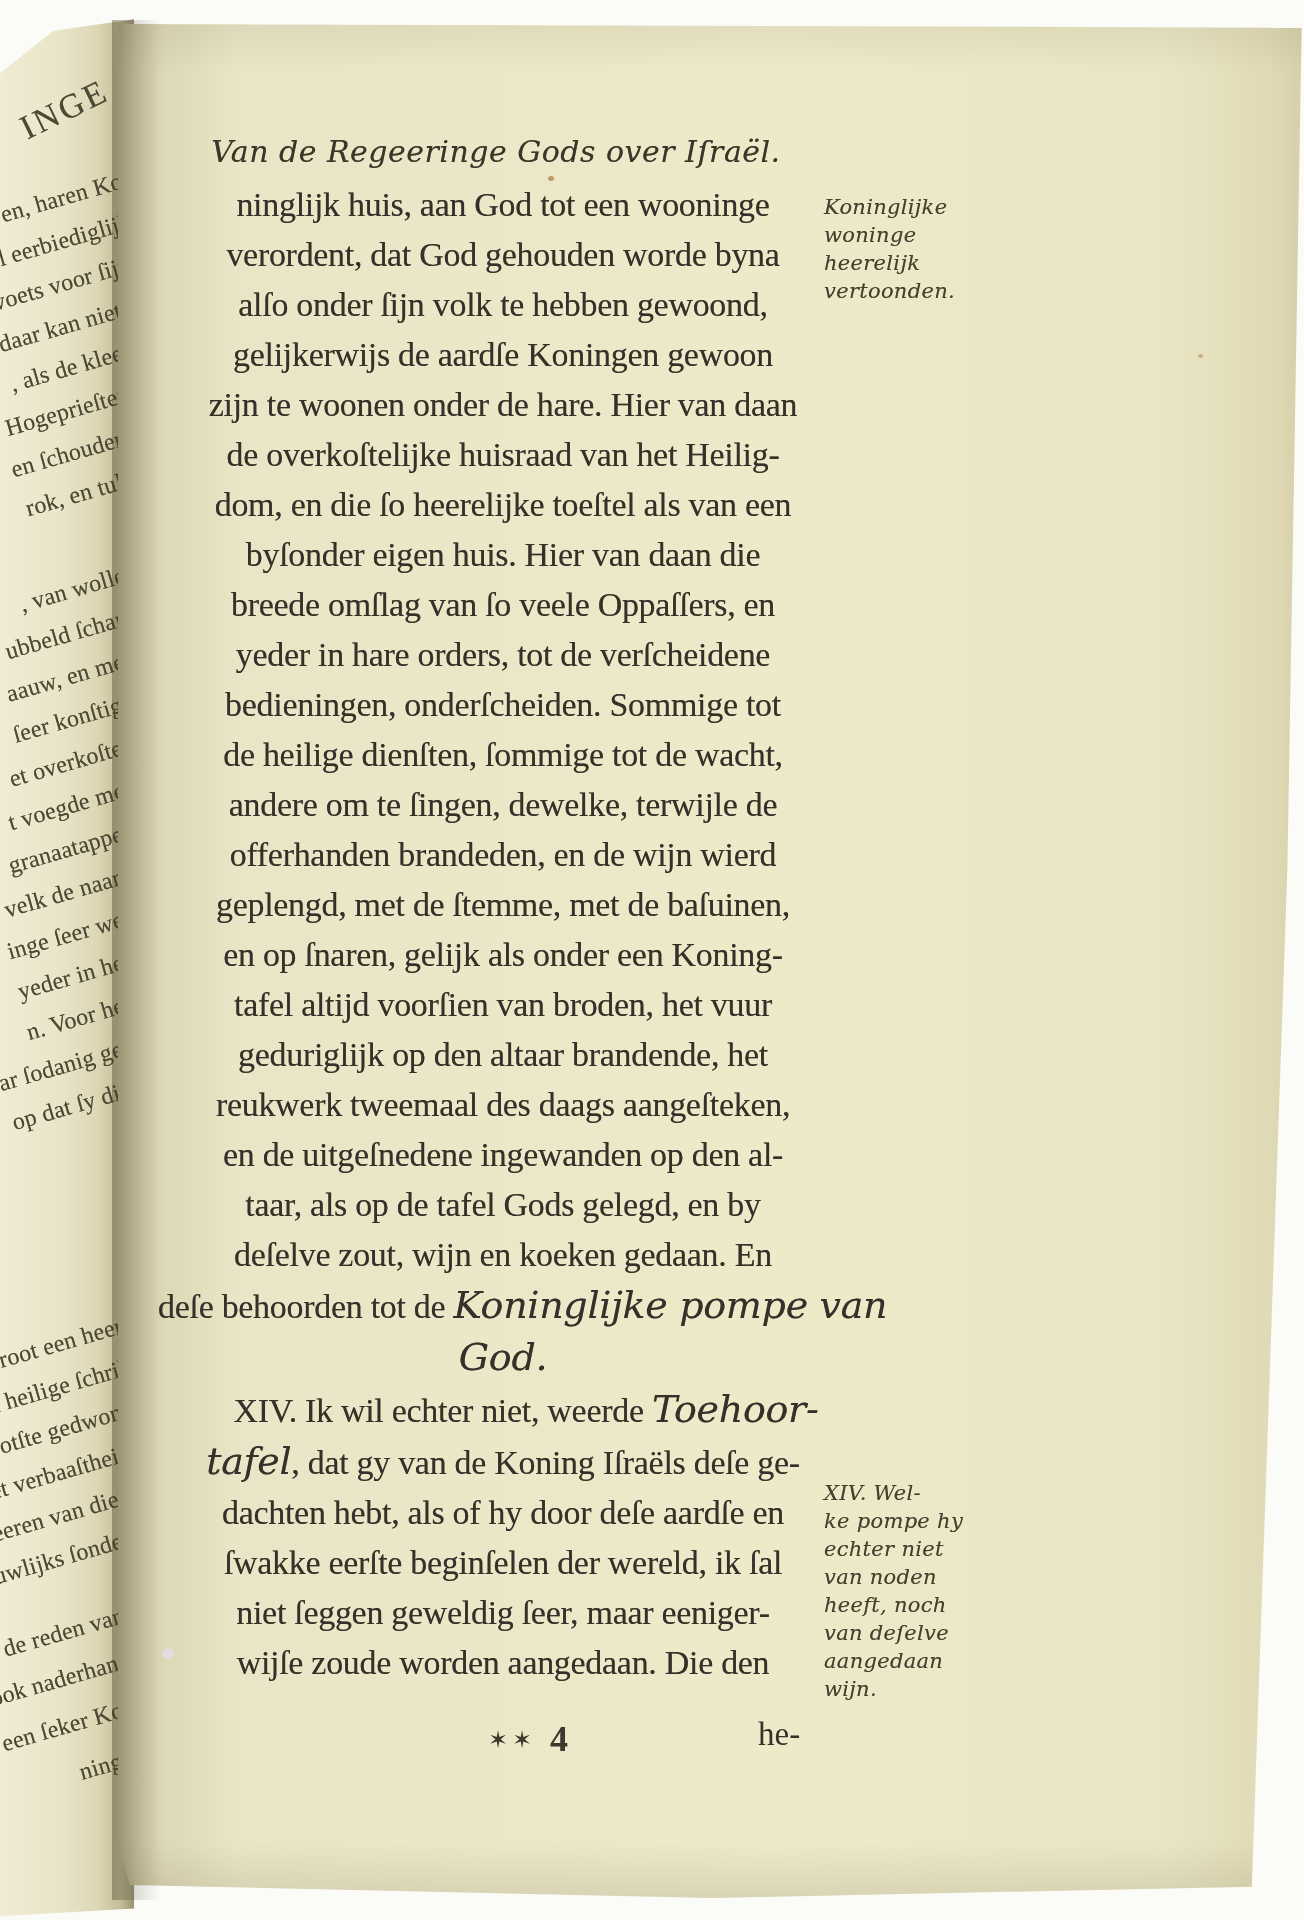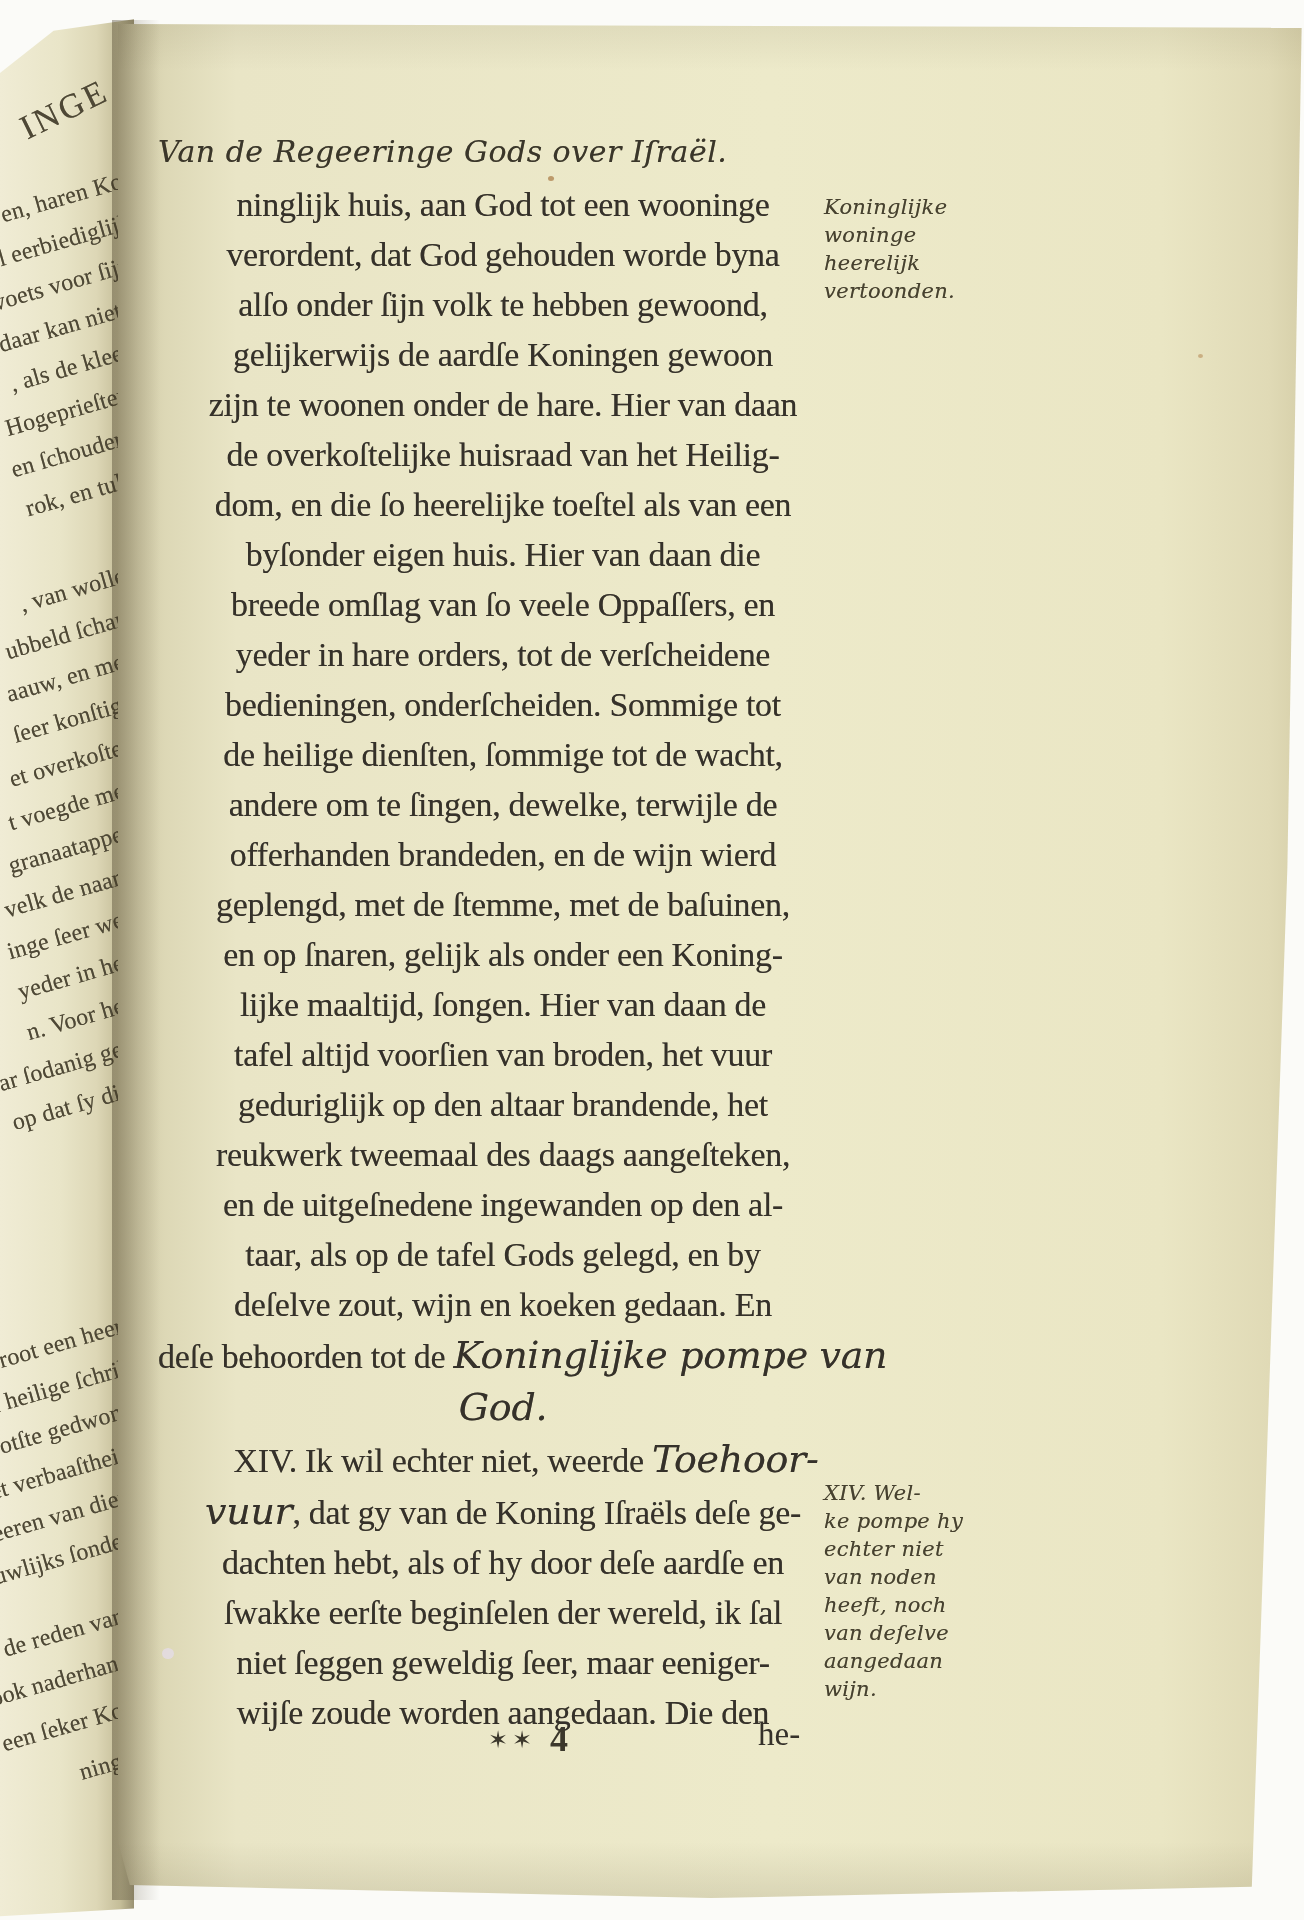--- a/index.html
+++ b/index.html
@@ -30,21 +30,21 @@
   }
   
   .right-page{
     position:absolute;left:118px;top:24px;right:0;height:1874px;z-index:2;
     clip-path:polygon(0 0, 99.8% 0.2%, 98.6% 45%, 95.6% 99.4%, 50% 100%, 1% 99.3%, 0 97%);
     background:
       linear-gradient(180deg, rgba(110,100,70,.10) 0%, rgba(110,100,70,0) 2.5%, rgba(110,100,70,0) 97%, rgba(110,100,70,.16) 100%),
       linear-gradient(90deg,#c9c29e 0%,#ddd8b6 4%,#e9e5c6 10%,#edeaca 55%,#eae6c4 88%,#e0dab6 97%,#d6cfa9 100%);
   }
   .running-head{
-    position:absolute;left:40px;top:110px;width:676px;text-align:left;
+    position:absolute;left:40px;top:110px;width:676px;text-align:center;
     font-style:italic;font-size:30px;color:#3a362a;letter-spacing:.5px;
     font-family:"DejaVu Serif", serif;white-space:nowrap;
     text-shadow:0 0 .6px rgba(50,44,26,.5);
   }
   .body-text{
     position:absolute;left:40px;top:156px;width:690px;
     font-size:34px;line-height:50px;color:#35312a;letter-spacing:-.3px;
     text-shadow:0 0 .6px rgba(45,40,26,.55);
     text-align:center;
   }
@@ -124,31 +124,30 @@
       <div class="line"><span>dom, en die ſo heerelijke toeſtel als van een</span></div>
       <div class="line"><span>byſonder eigen huis. Hier van daan die</span></div>
       <div class="line"><span>breede omſlag van ſo veele Oppaſſers, en</span></div>
       <div class="line"><span>yeder in hare orders, tot de verſcheidene</span></div>
       <div class="line"><span>bedieningen, onderſcheiden. Sommige tot</span></div>
       <div class="line"><span>de heilige dienſten, ſommige tot de wacht,</span></div>
       <div class="line"><span>andere om te ſingen, dewelke, terwijle de</span></div>
       <div class="line"><span>offerhanden brandeden, en de wijn wierd</span></div>
       <div class="line"><span>geplengd, met de ſtemme, met de baſuinen,</span></div>
       <div class="line"><span>en op ſnaren, gelijk als onder een Koning-</span></div>
-      <div class="line"><span>lijke maaltijd, ſongen. Hier van daan de</span></div>
       <div class="line"><span>tafel altijd voorſien van broden, het vuur</span></div>
       <div class="line"><span>geduriglijk op den altaar brandende, het</span></div>
       <div class="line"><span>reukwerk tweemaal des daags aangeſteken,</span></div>
       <div class="line"><span>en de uitgeſnedene ingewanden op den al-</span></div>
       <div class="line"><span>taar, als op de tafel Gods gelegd, en by</span></div>
       <div class="line"><span>deſelve zout, wijn en koeken gedaan. En</span></div>
       <div class="line"><span>deſe behoorden tot de </span><span class="it">Koninglijke pompe van</span></div>
       <div class="line"><span class="it">God.</span></div>
       <div class="line ind"><span>XIV. Ik wil echter niet, weerde </span><span class="it">Toehoor-</span></div>
-      <div class="line"><span class="it">vuur</span><span>, dat gy van de Koning Iſraëls deſe ge-</span></div>
+      <div class="line"><span class="it">tafel</span><span>, dat gy van de Koning Iſraëls deſe ge-</span></div>
       <div class="line"><span>dachten hebt, als of hy door deſe aardſe en</span></div>
       <div class="line"><span>ſwakke eerſte beginſelen der wereld, ik ſal</span></div>
       <div class="line"><span>niet ſeggen geweldig ſeer, maar eeniger-</span></div>
       <div class="line"><span>wijſe zoude worden aangedaan. Die den</span></div>
     </div>
 
   <div class="margin-notes">
       <div class="mnote" style="top: 169px;">
         <div>Koninglijke</div>
         <div>woninge</div>

